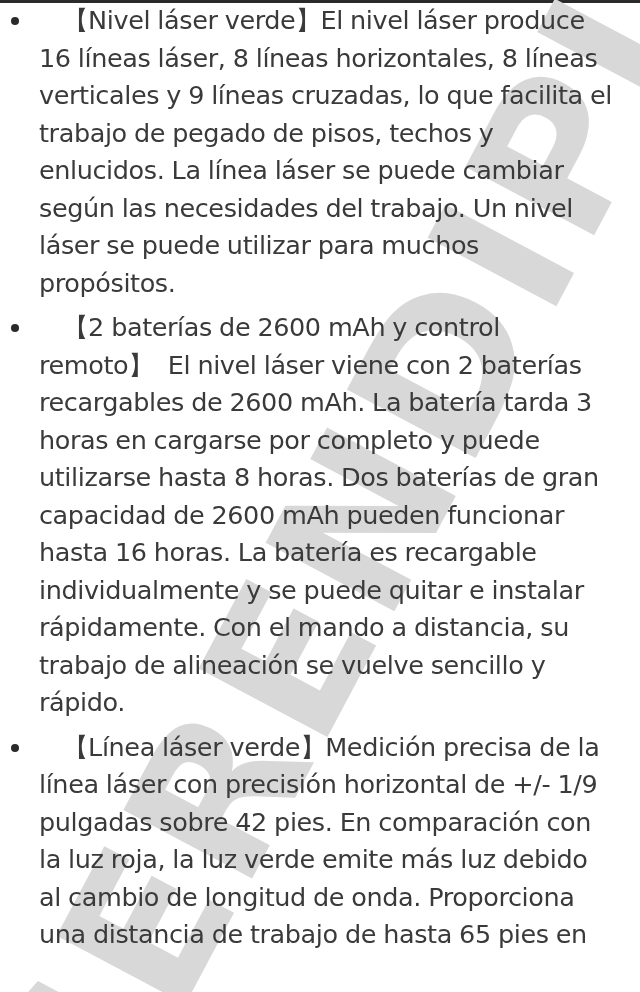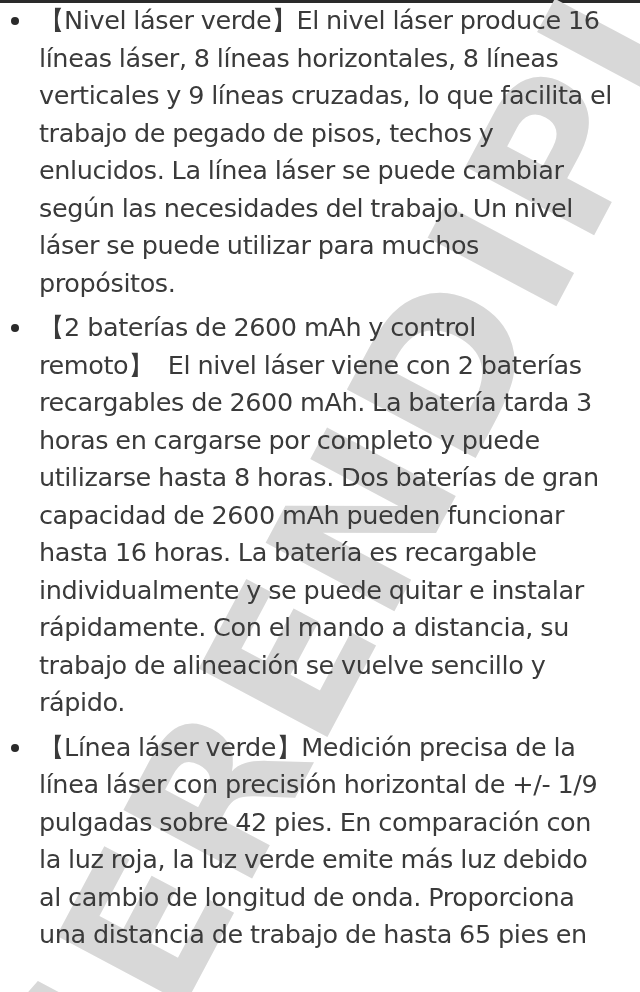--- a/index.html
+++ b/index.html
@@ -65,20 +65,21 @@
       width: 8px;
       height: 8px;
       border-radius: 50%;
       background: #2a2a2a;
     }
     .bullet-text {
       display: block;
     }
     .bullet-title {
       color: #3a3a3a;
+      margin-left: 24px;
     }
   </style>
 </head>
 <body>
 
 <div class="top-border"></div>
 
 <div class="watermark">SERENDIPIA</div>
 
 <div class="content">

